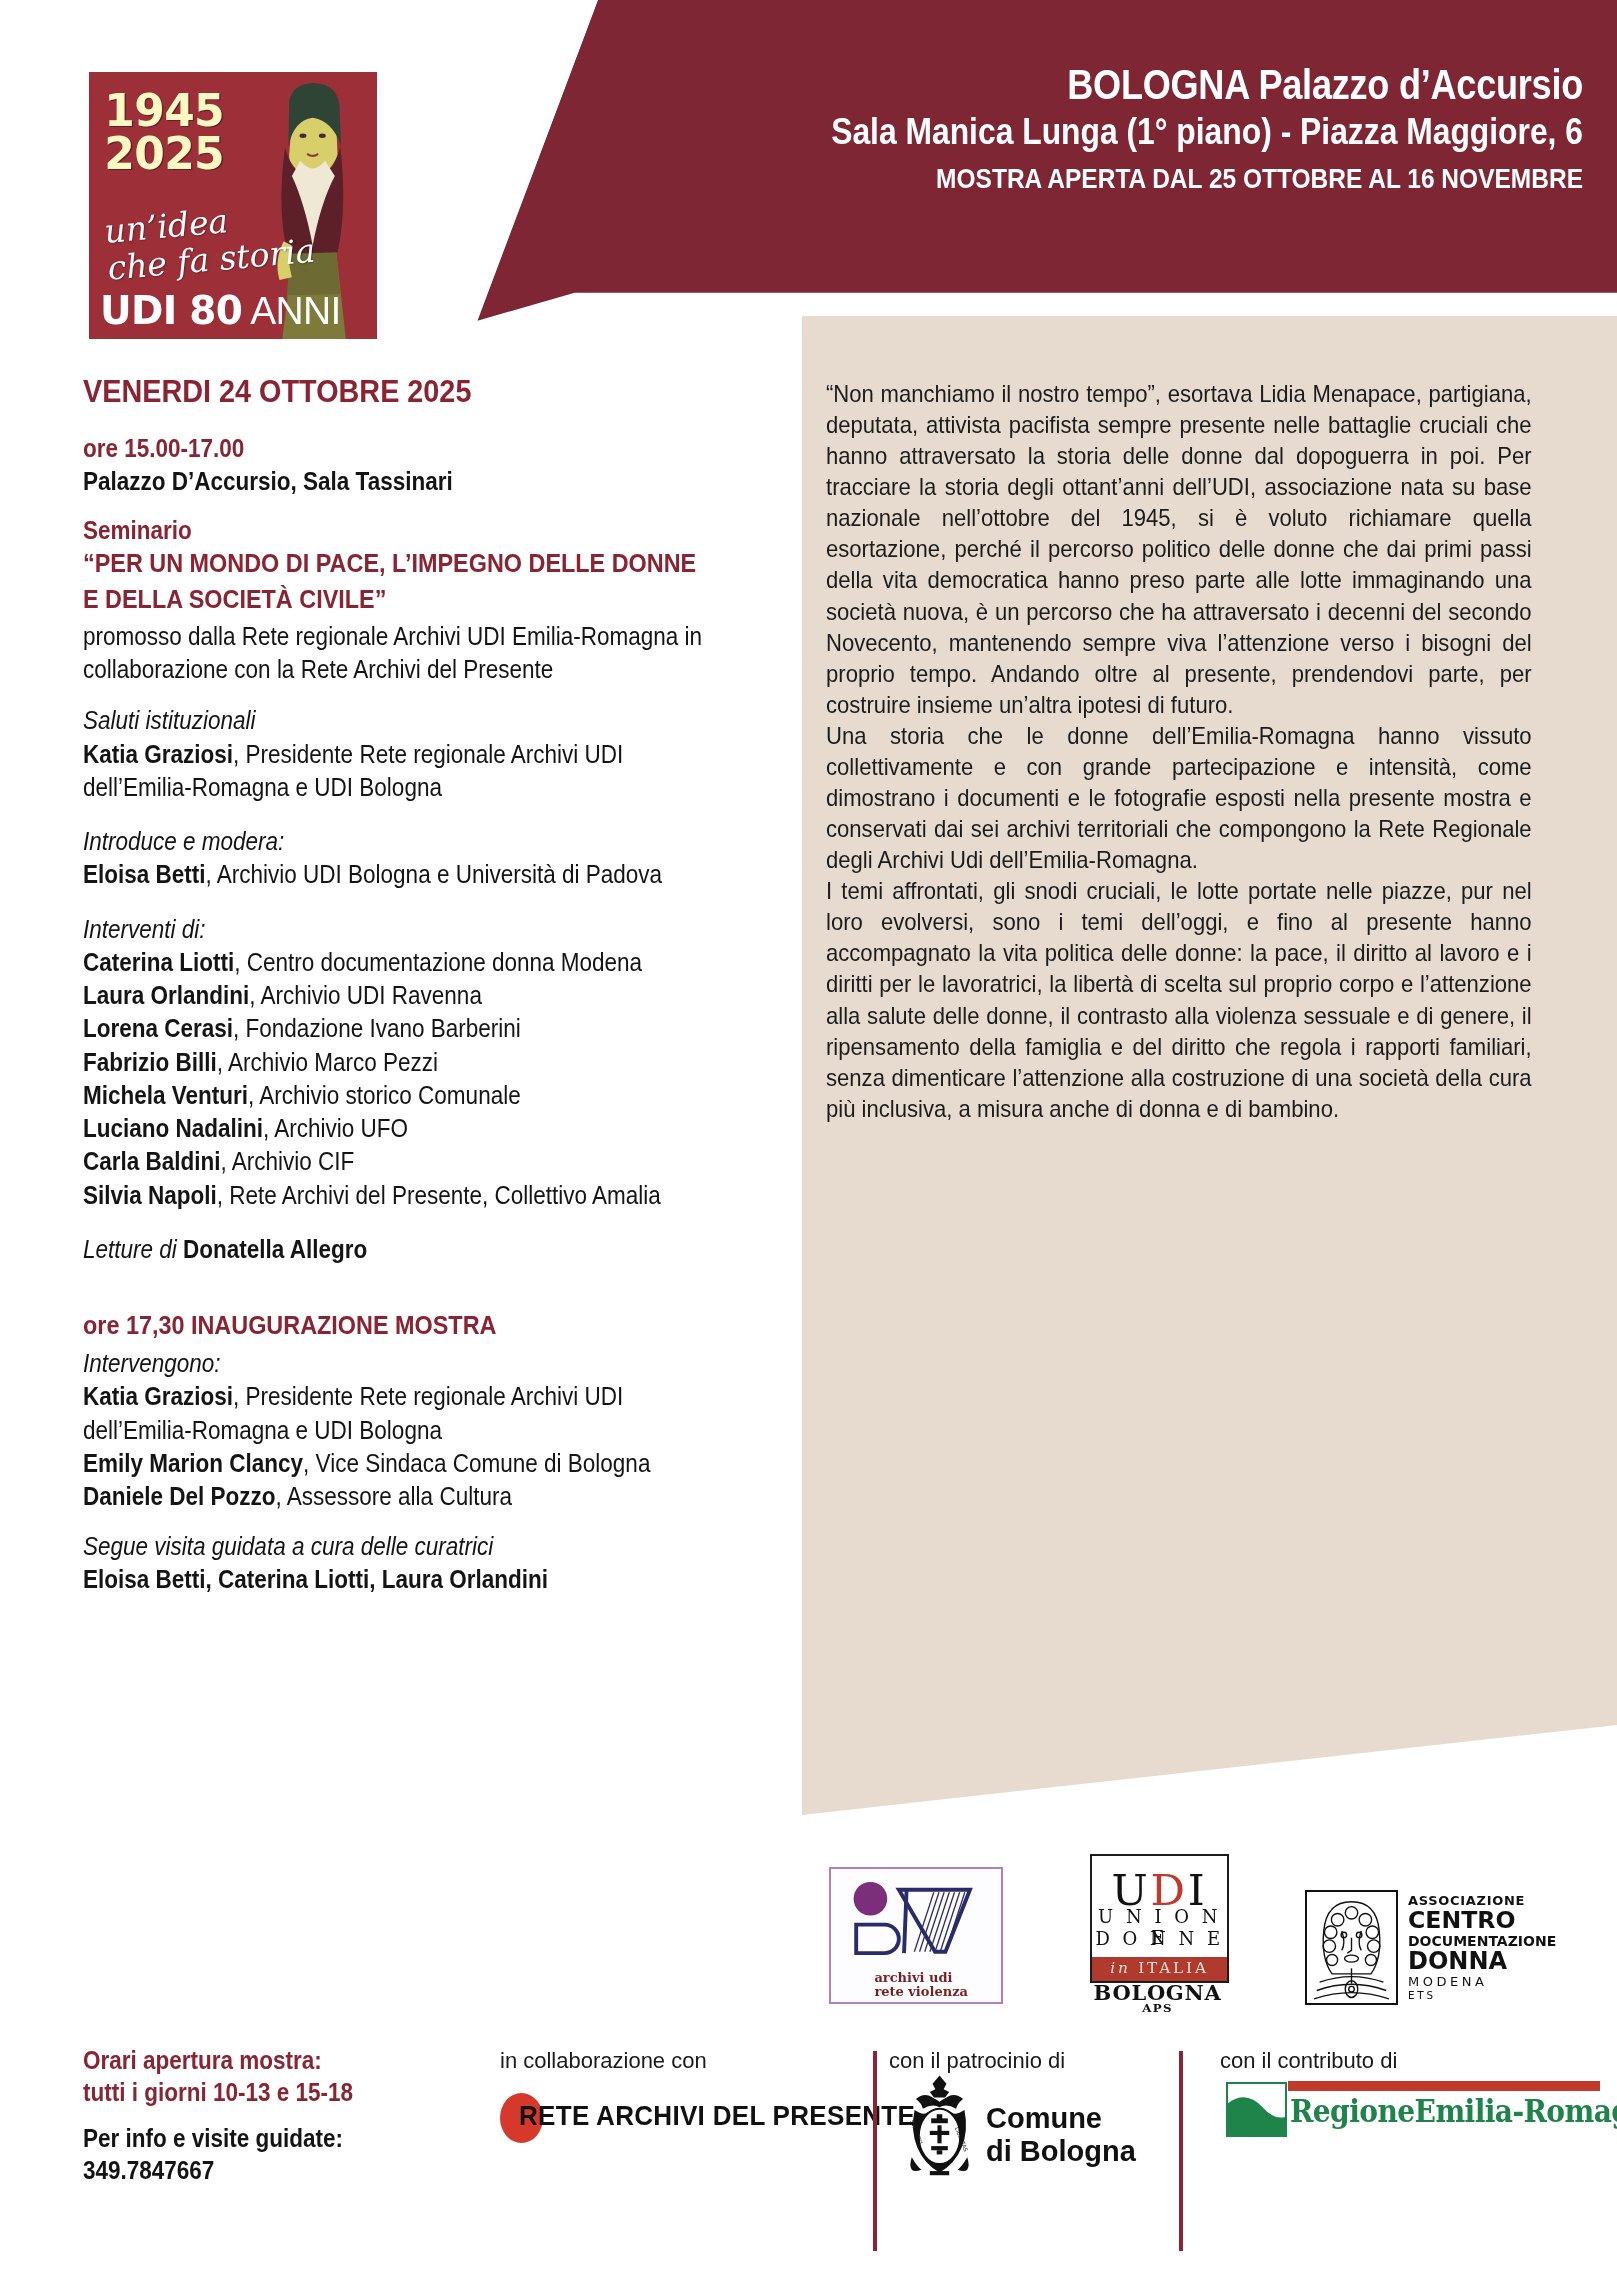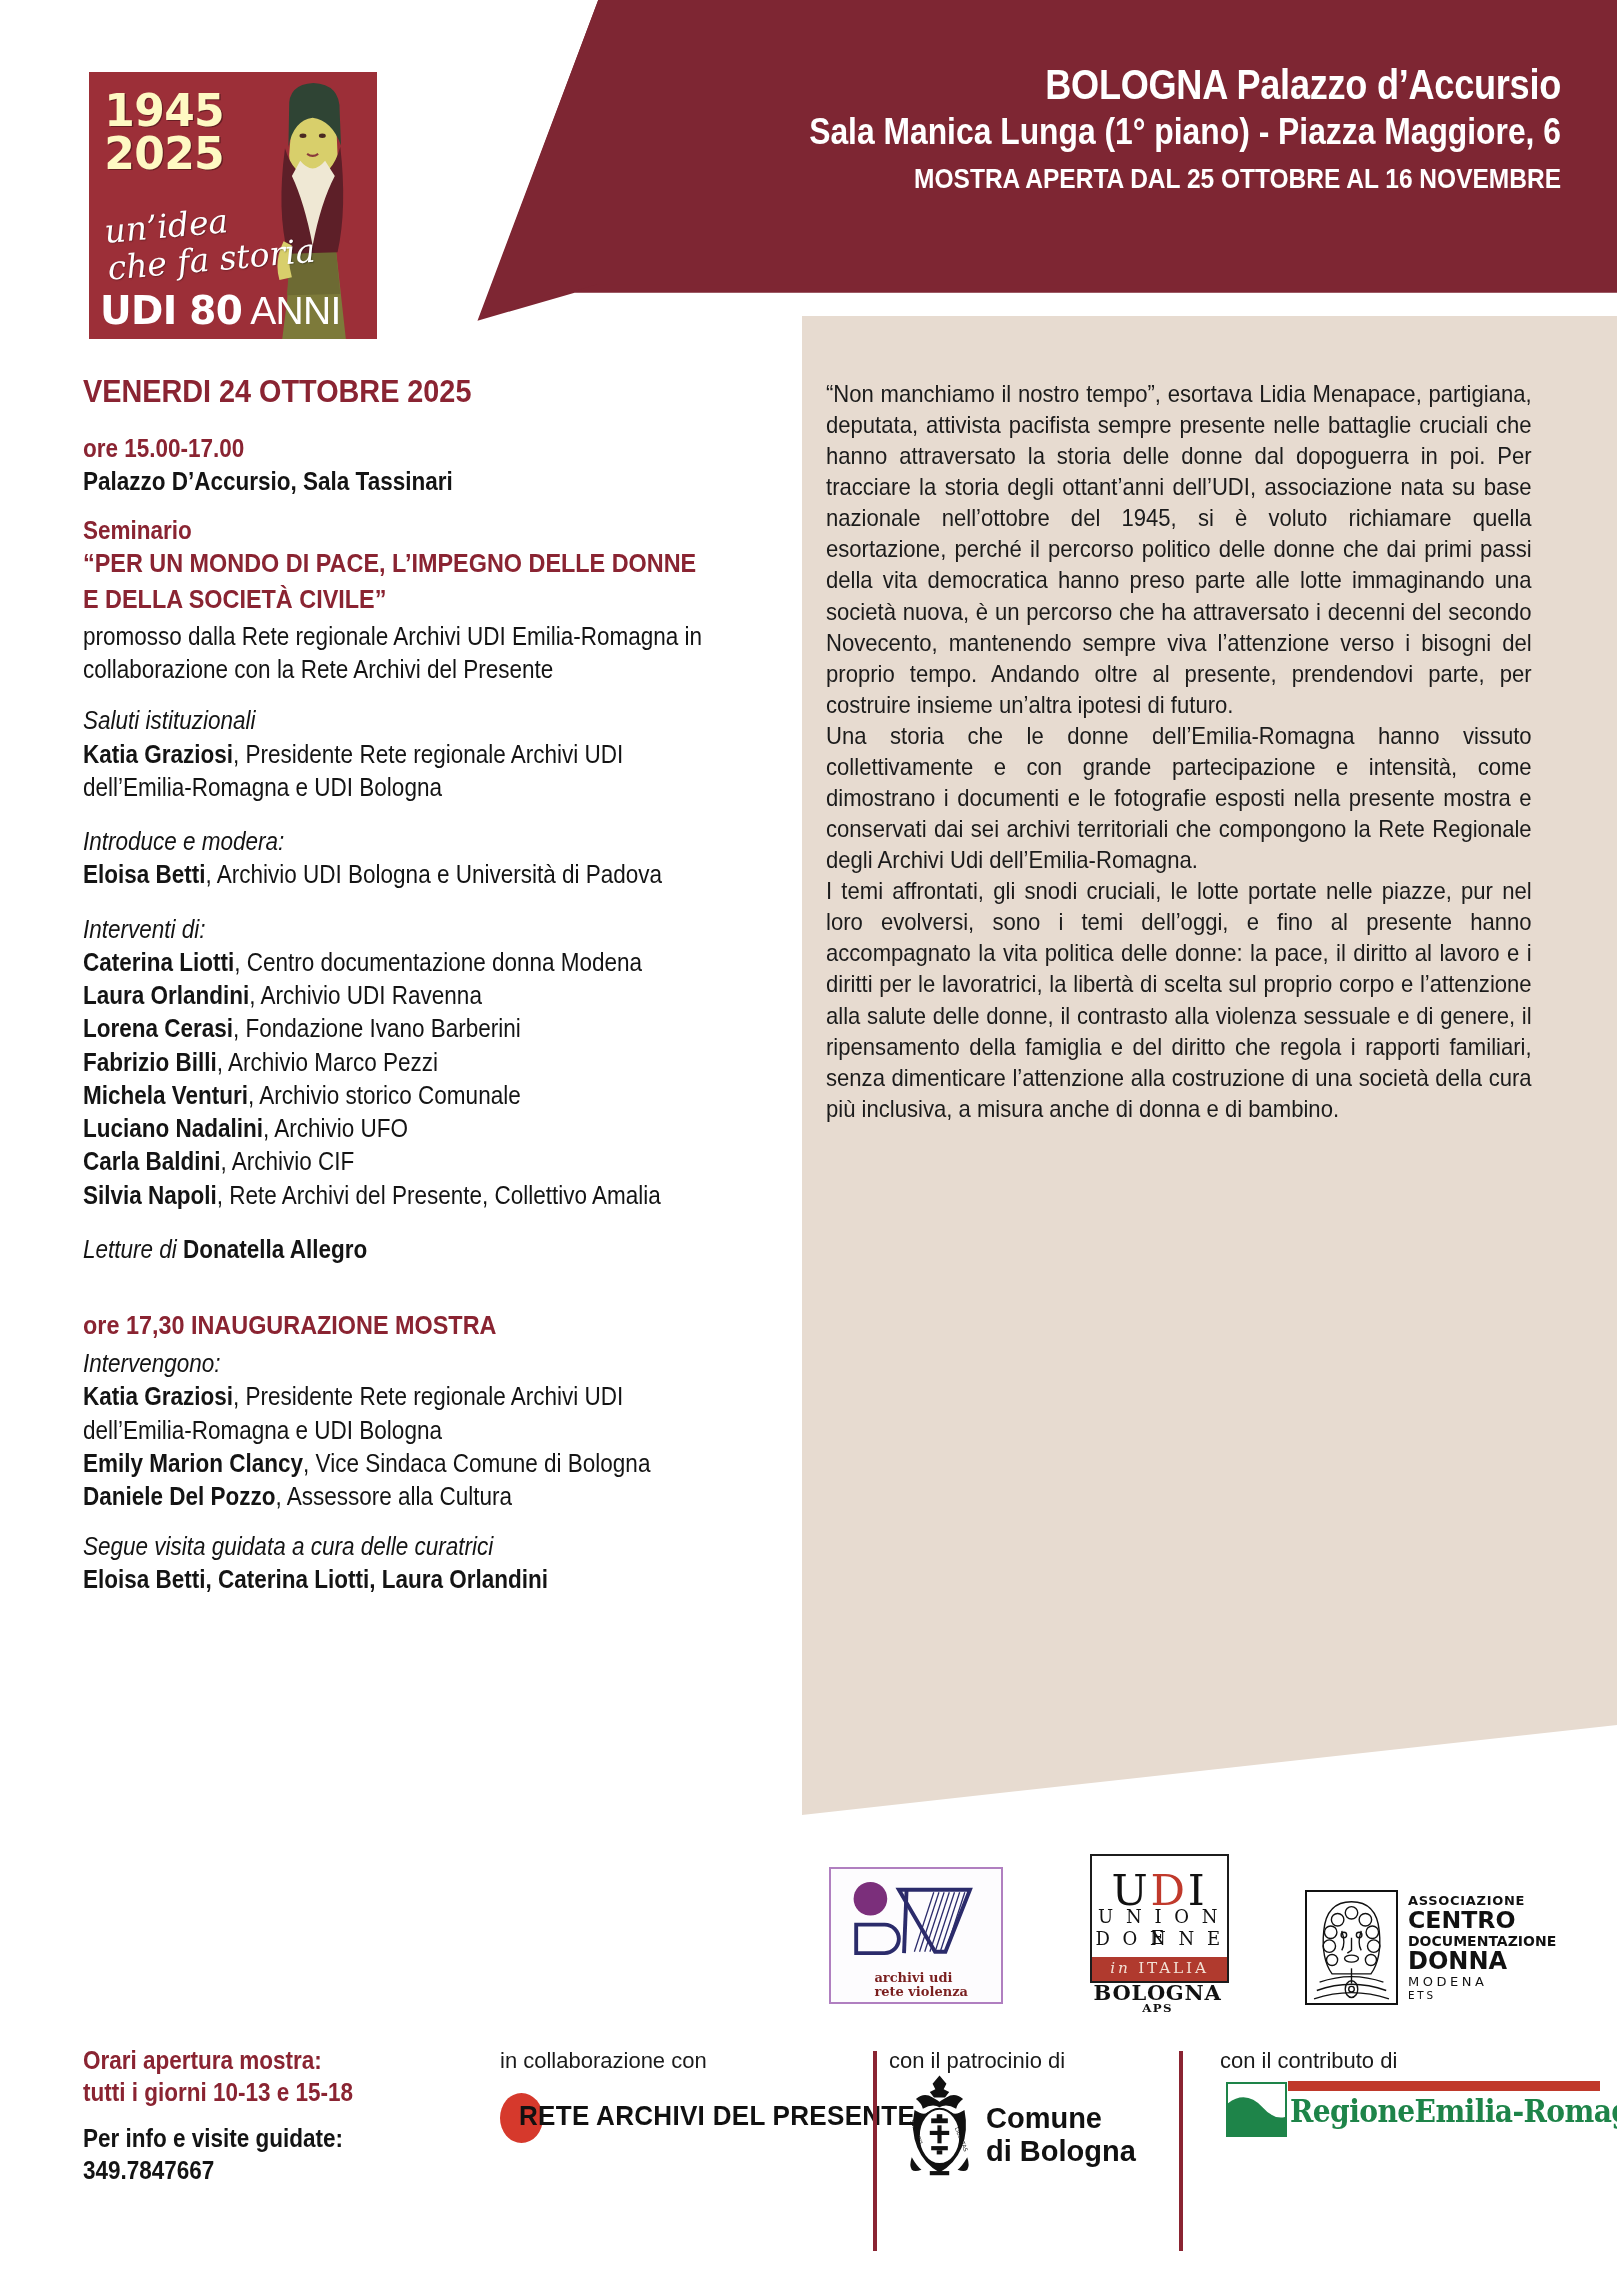--- a/index.html
+++ b/index.html
@@ -5,21 +5,21 @@
   html,body{margin:0;padding:0;background:#ffffff;}
   body{font-family:"Liberation Sans", sans-serif;}
   .poster{
     position:relative;width:1617px;height:2295px;background:#ffffff;
     overflow:hidden;
   }
   .banner-shape{
     position:absolute;left:0;top:0;width:1617px;height:347px;
   }
   .banner-text{
-    position:absolute;right:56px;top:61px;width:1041px;text-align:right;
+    position:absolute;right:34px;top:61px;width:1041px;text-align:right;
     color:#ffffff;z-index:5;
   }
   .bl1{font-size:42px;font-weight:bold;letter-spacing:-0.3px;line-height:1.12;
        font-family:"Liberation Sans Narrow","Liberation Sans",sans-serif;
        transform:scaleX(.86);transform-origin:right center;white-space:nowrap;}
   .bl2{font-size:37px;font-weight:bold;line-height:1.3;
        font-family:"Liberation Sans Narrow","Liberation Sans",sans-serif;
        transform:scaleX(.86);transform-origin:right center;white-space:nowrap;}
   .bl3{font-size:28.5px;font-weight:bold;line-height:1.55;letter-spacing:0px;
        font-family:"Liberation Sans Narrow","Liberation Sans",sans-serif;

